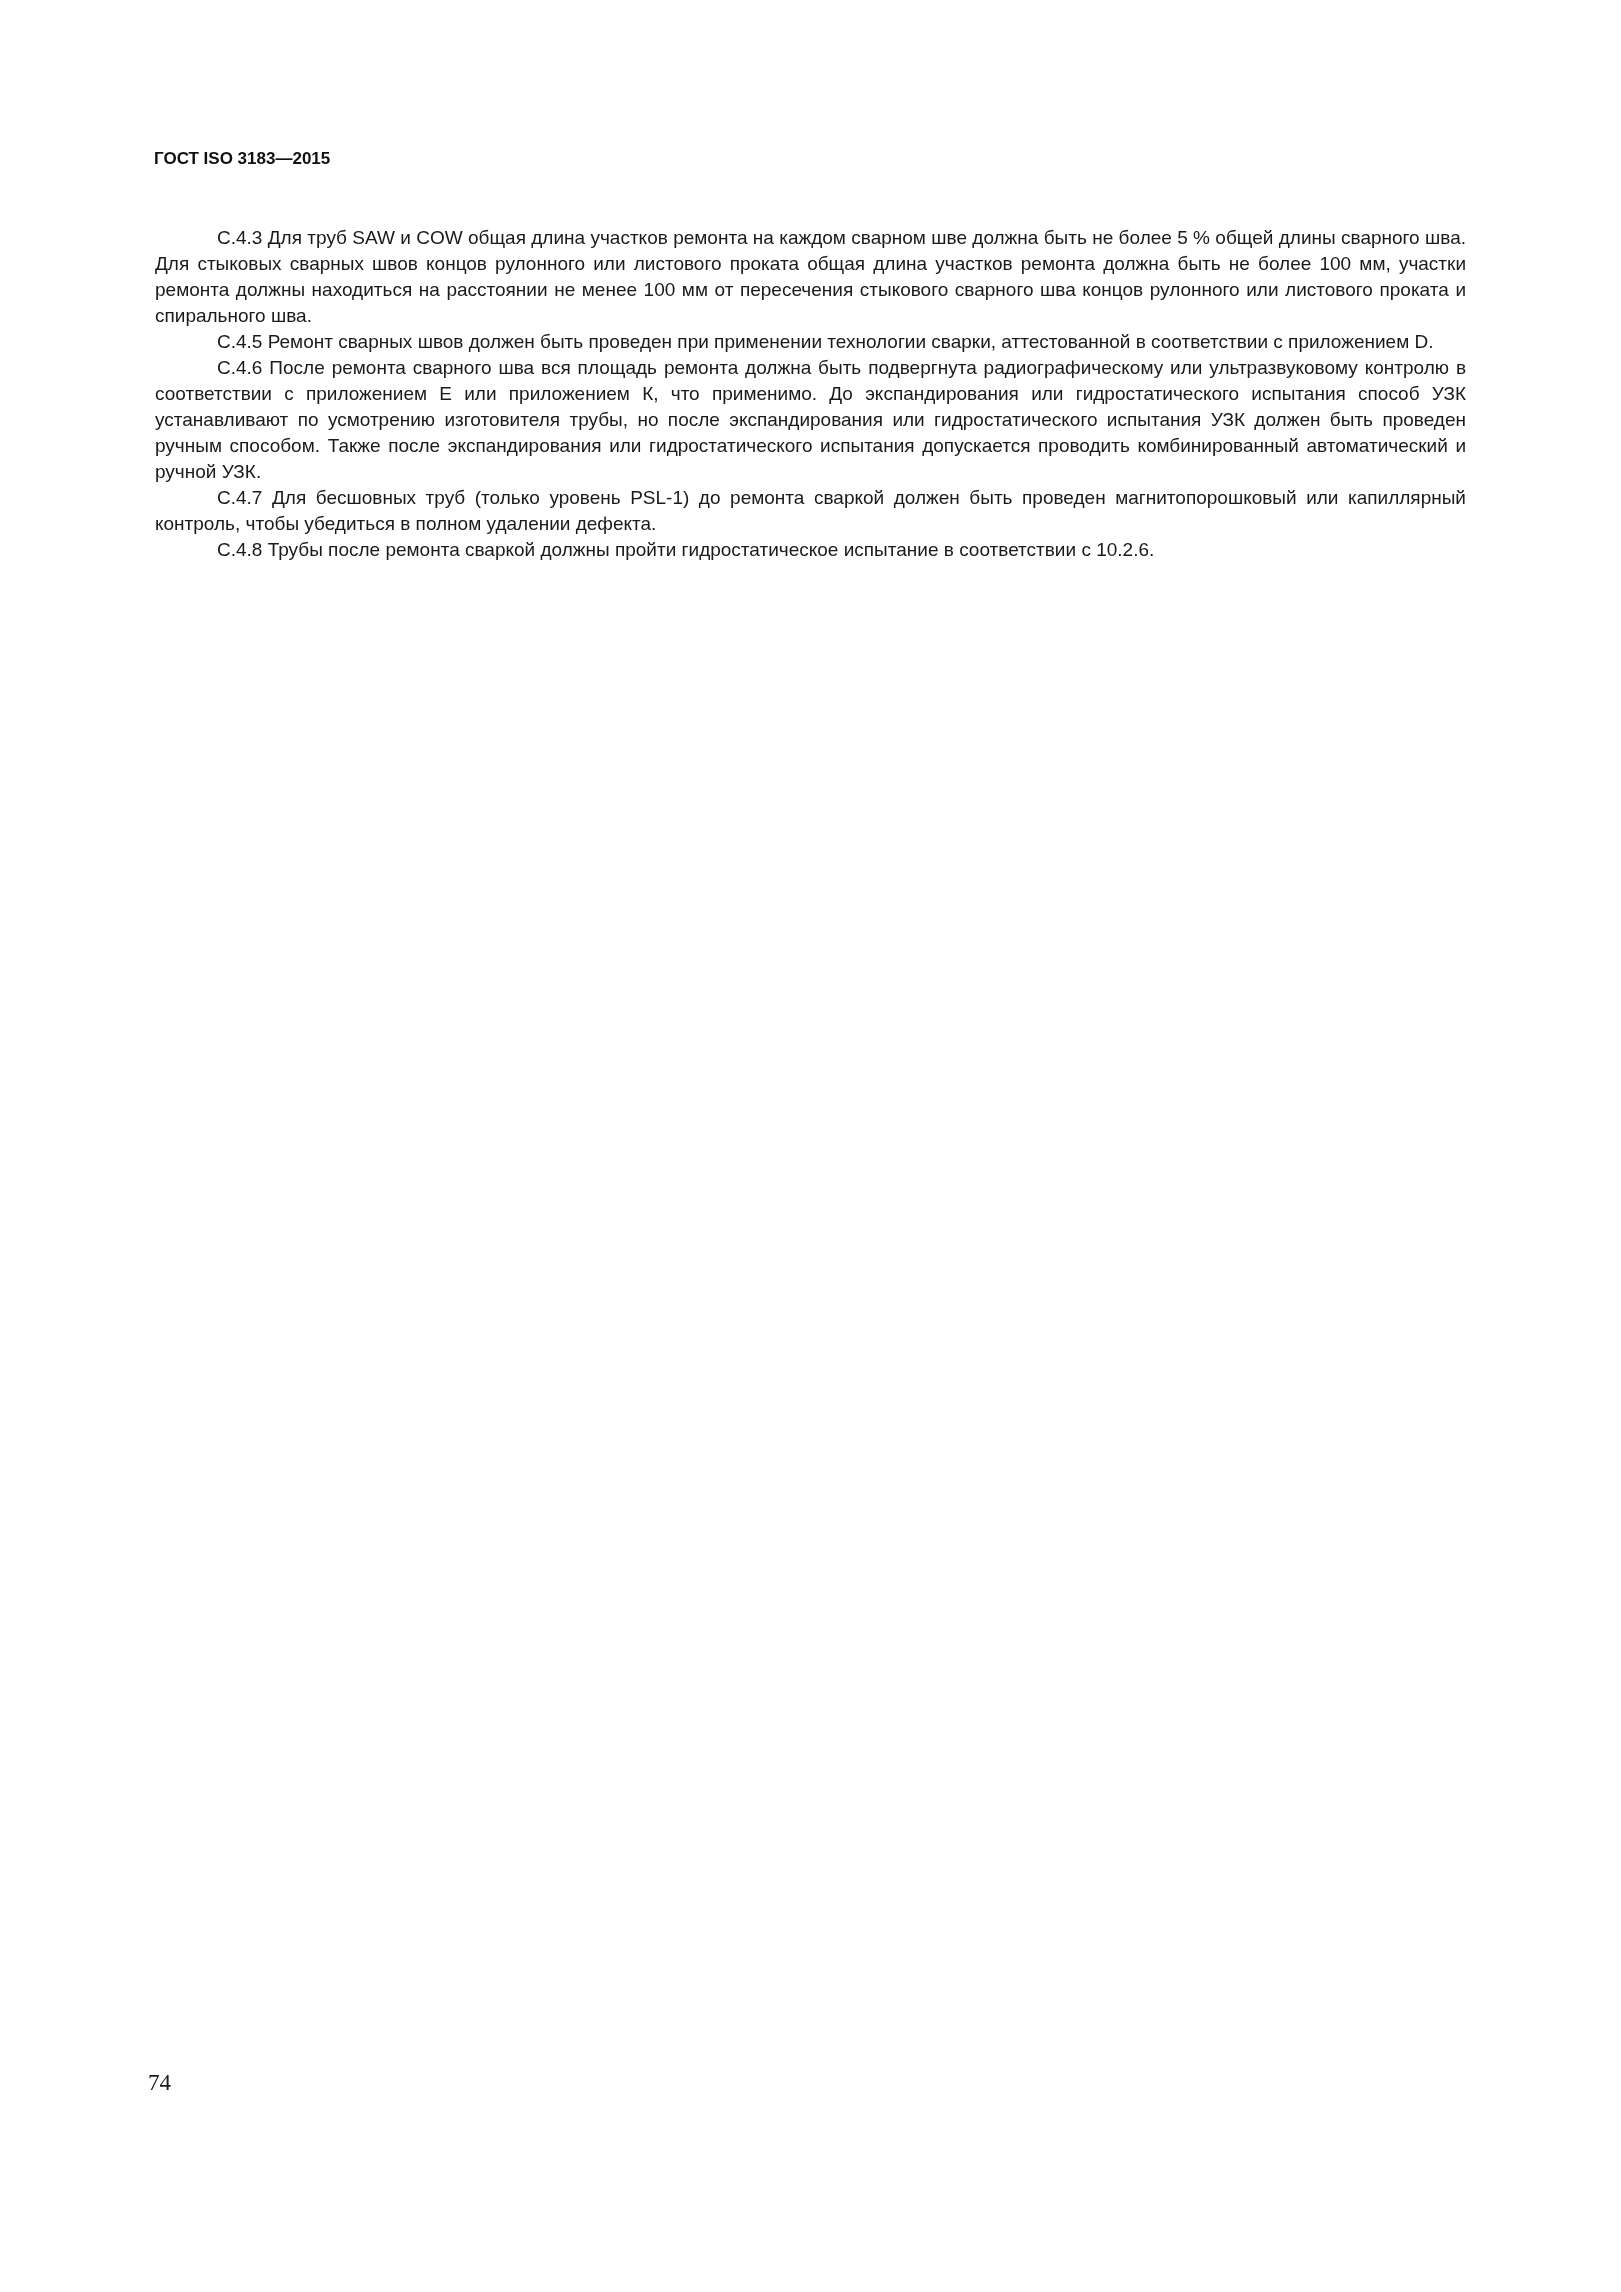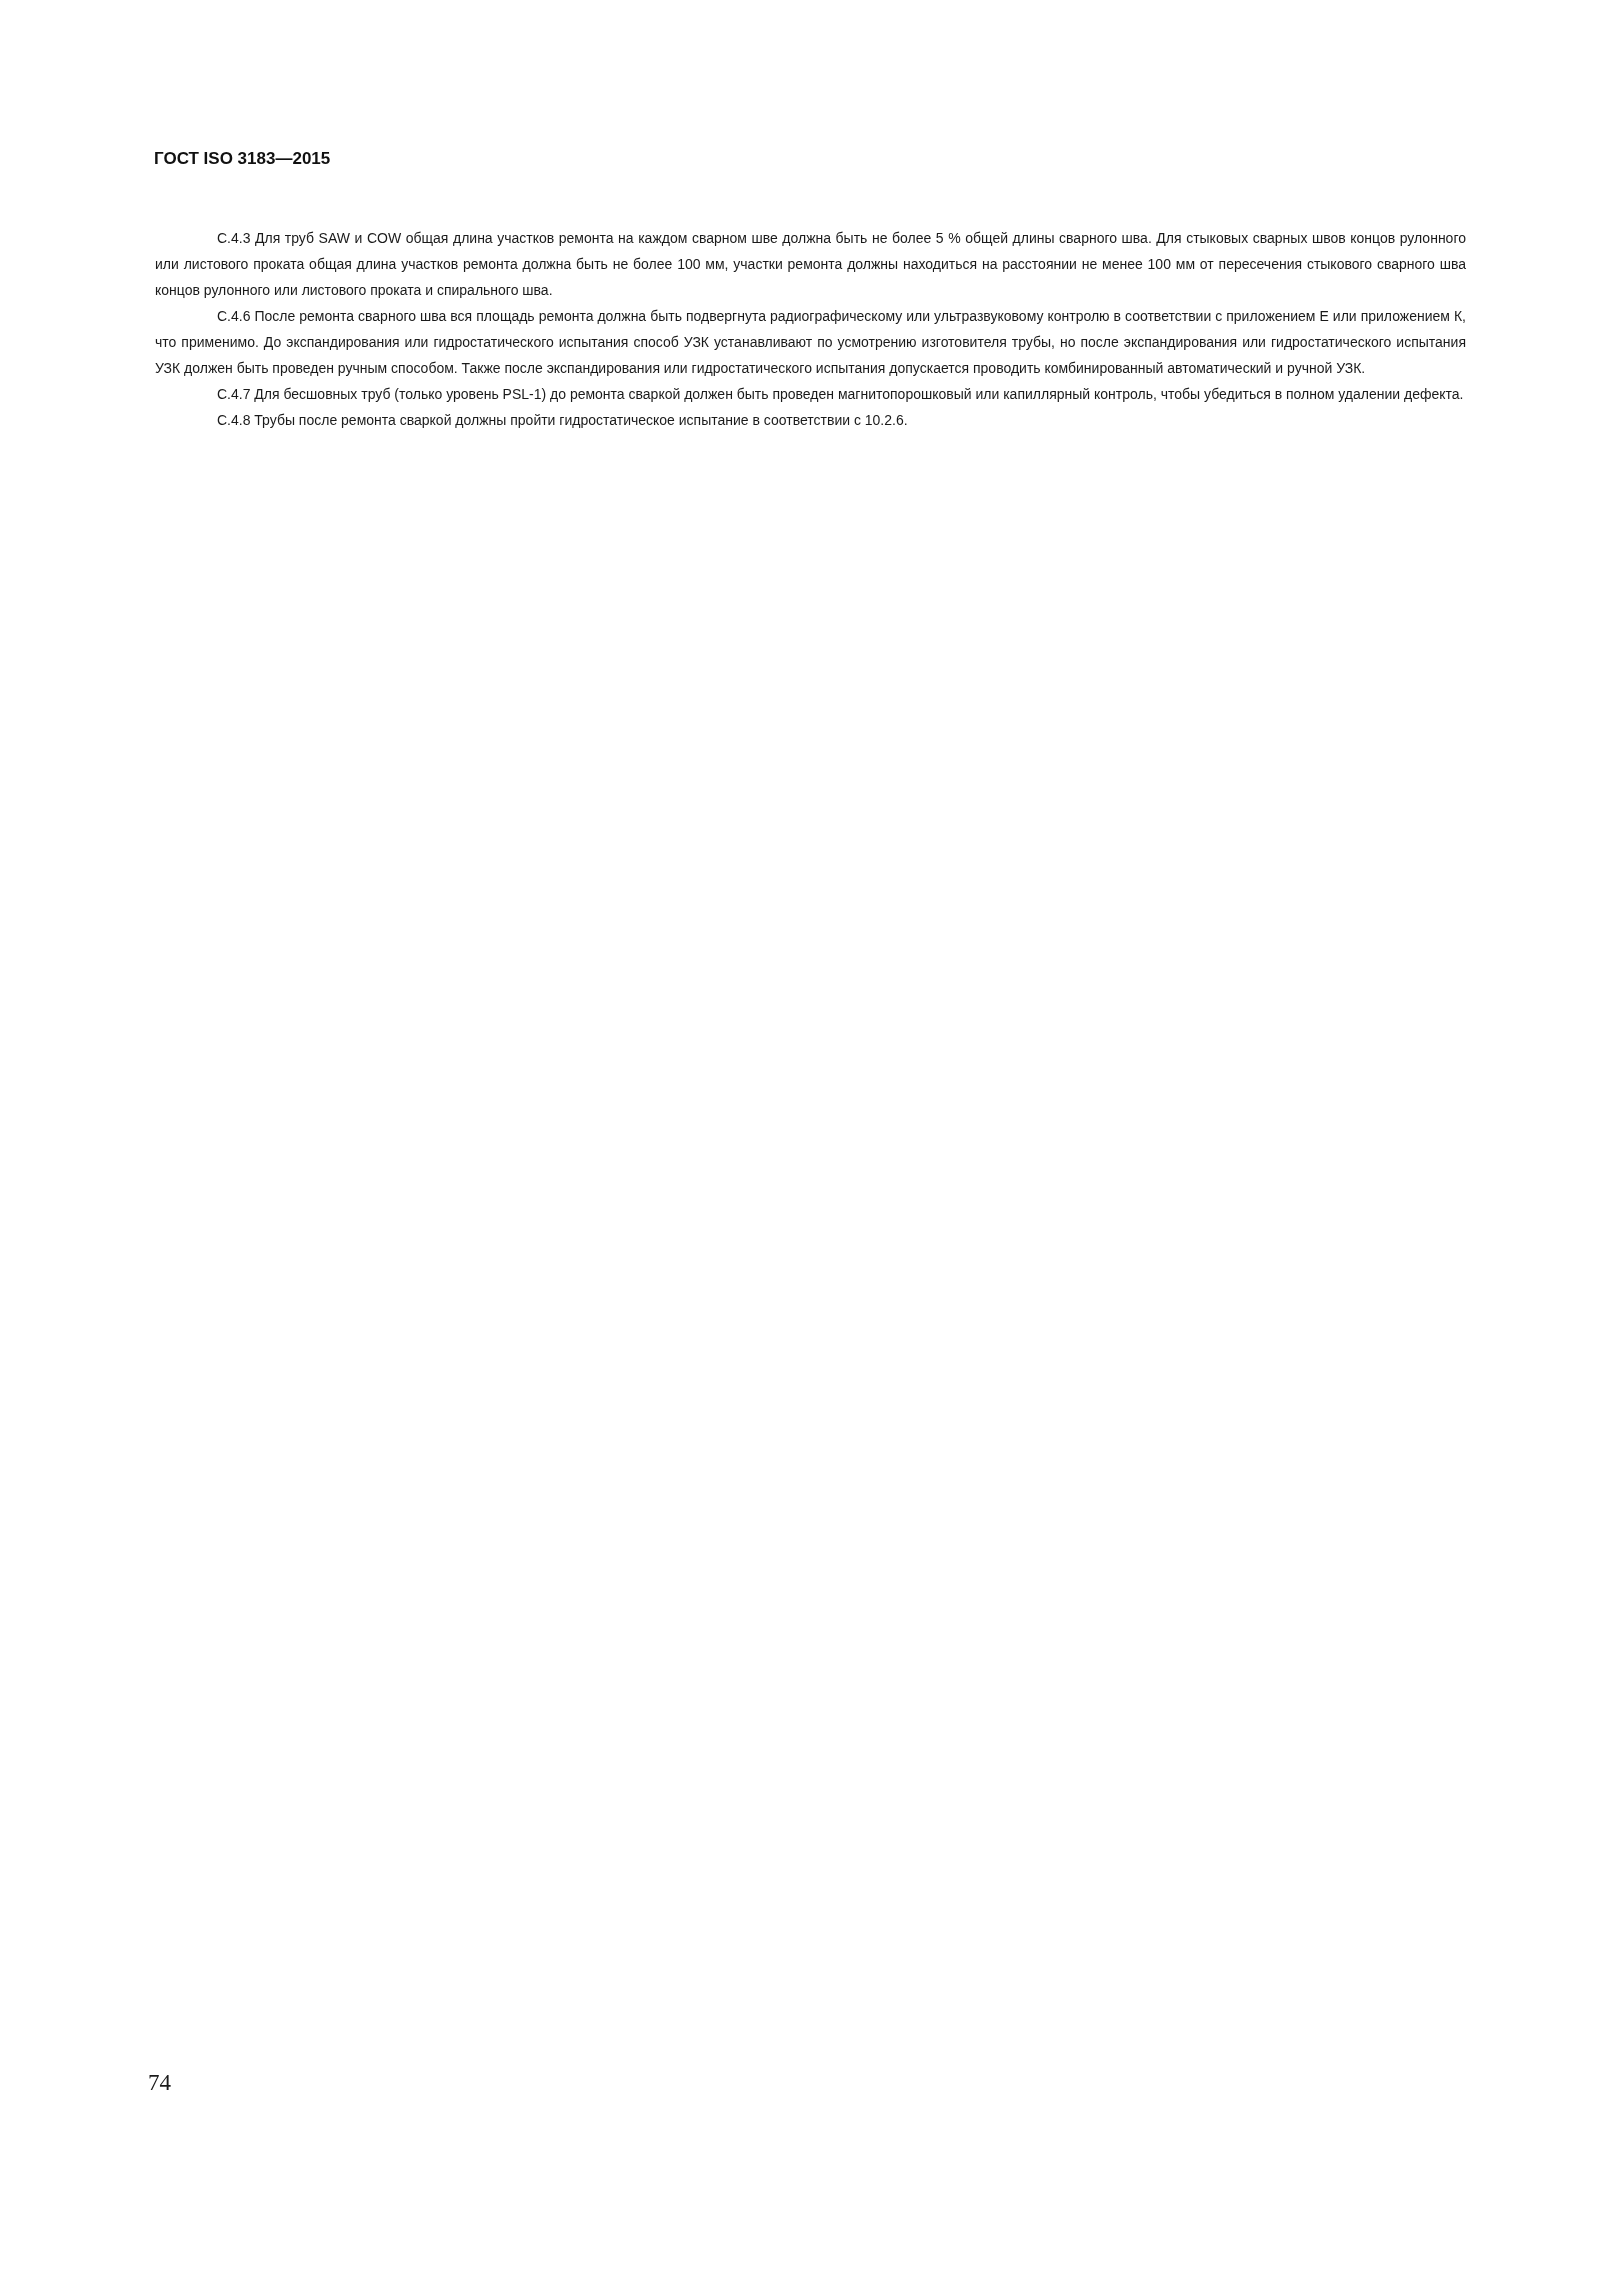--- a/index.html
+++ b/index.html
@@ -22,21 +22,21 @@
       font-size: 17px;
       font-weight: bold;
       letter-spacing: 0px;
       color: #111;
     }
     .content {
       position: absolute;
       left: 155px;
       top: 225px;
       width: 1311px;
-      font-size: 14px;
+      font-size: 19px;
       line-height: 26px;
       text-align: justify;
       color: #1a1a1a;
     }
     .para {
       margin: 0;
       text-indent: 62px;
       hyphens: manual;
     }
     .page-number {
@@ -48,19 +48,20 @@
       font-family: Liberation Serif, serif;
     }
   </style>
 </head>
 <body>
 
 <div class="header">ГОСТ ISO 3183—2015</div>
 
 <div class="content">
   <p class="para">С.4.3 Для труб SAW и COW общая длина участков ремонта на каждом сварном шве должна быть не более 5 % общей длины сварного шва. Для стыковых сварных швов концов рулонного или листового проката общая дли­на участков ремонта должна быть не более 100 мм, участки ремонта должны находиться на расстоянии не менее 100 мм от пересечения стыкового сварного шва концов рулонного или листового проката и спирального шва.</p>
+  <p class="para">С.4.5 Ремонт сварных швов должен быть проведен при применении технологии сварки, аттестованной в со­ответствии с приложением D.</p>
   <p class="para">С.4.6 После ремонта сварного шва вся площадь ремонта должна быть подвергнута радиографическому или ультразвуковому контролю в соответствии с приложением Е или приложением К, что применимо. До экспандиро­вания или гидростатического испытания способ УЗК устанавливают по усмотрению изготовителя трубы, но после экспандирования или гидростатического испытания УЗК должен быть проведен ручным способом. Также после экспандирования или гидростатического испытания допускается проводить комбинированный автоматический и ручной УЗК.</p>
   <p class="para">С.4.7 Для бесшовных труб (только уровень PSL-1) до ремонта сваркой должен быть проведен магнитопорош­ковый или капиллярный контроль, чтобы убедиться в полном удалении дефекта.</p>
   <p class="para">С.4.8 Трубы после ремонта сваркой должны пройти гидростатическое испытание в соответствии с 10.2.6.</p>
 </div>
 
 <div class="page-number">74</div>
 
 
 </body></html>

